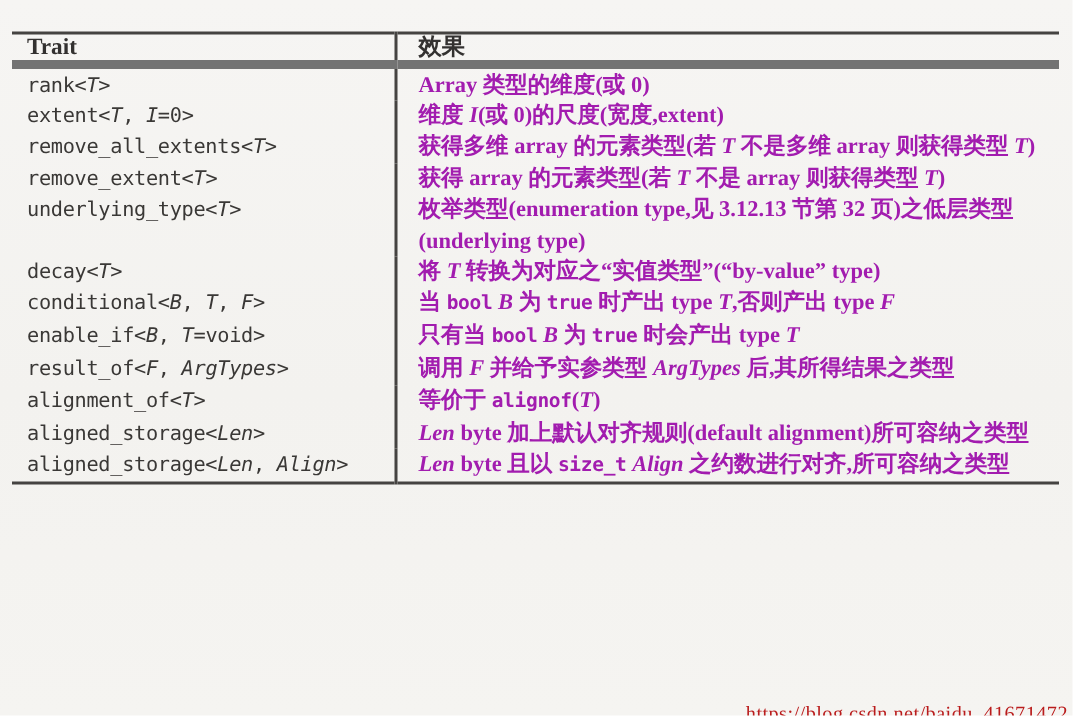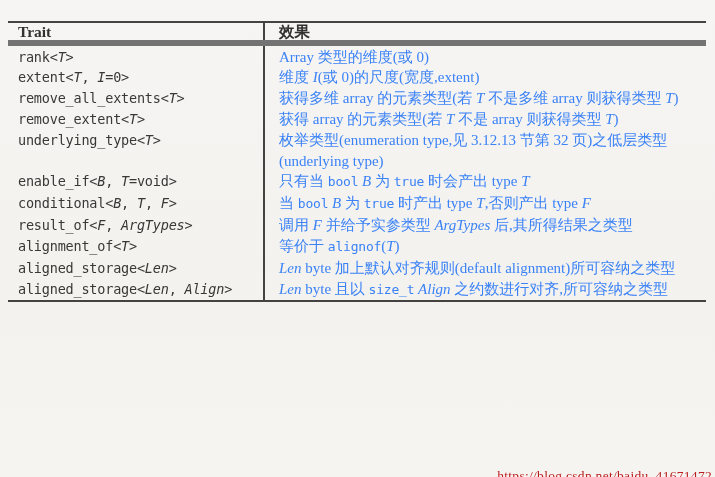--- a/index.html
+++ b/index.html
@@ -26,21 +26,21 @@
   td.trait{
     width:245px;
     font-family:"DejaVu Sans Mono","Liberation Mono",monospace;
     font-size:13.5px;letter-spacing:-0.2px;
     padding:0.5px 0 0 10px;line-height:20.4px;
     white-space:nowrap;color:#3a3836;
   }
   th.effect-h{padding-left:14px;}
   td.effect{
     font-size:15px;line-height:20.4px;
-    padding:0.5px 6px 0 14px;color:#3b82f6;
+    padding:0.5px 6px 0 14px;color:#a21caf;font-weight:bold;
   }
   td.effect .kw{
     font-family:"DejaVu Sans Mono","Liberation Mono",monospace;
     font-size:13px;letter-spacing:-0.2px;
   }
   em.var{font-style:italic;}
   td.effect em.var{font-family:"Liberation Serif","DejaVu Serif",serif;}
   .watermark{
     position:absolute;top:468px;right:3px;z-index:2;
     font-family:Liberation Serif, serif;
@@ -74,26 +74,30 @@
         </tr>
         <tr>
           <td class="trait">remove_extent&lt;<em class="var">T</em>&gt;</td>
           <td class="effect">获得 array 的元素类型(若 <em class="var">T</em> 不是 array 则获得类型 <em class="var">T</em>)</td>
         </tr>
         <tr>
           <td class="trait">underlying_type&lt;<em class="var">T</em>&gt;</td>
           <td class="effect">枚举类型(enumeration type,见 3.12.13 节第 32 页)之低层类型(underlying type)</td>
         </tr>
         <tr>
-          <td class="trait">enable_if&lt;<em class="var">B</em>, <em class="var">T</em>=void&gt;</td>
-          <td class="effect">只有当 <span class="kw">bool</span> <em class="var">B</em> 为 <span class="kw">true</span> 时会产出 type <em class="var">T</em></td>
+          <td class="trait">decay&lt;<em class="var">T</em>&gt;</td>
+          <td class="effect">将 <em class="var">T</em> 转换为对应之“实值类型”(“by-value” type)</td>
         </tr>
         <tr>
           <td class="trait">conditional&lt;<em class="var">B</em>, <em class="var">T</em>, <em class="var">F</em>&gt;</td>
           <td class="effect">当 <span class="kw">bool</span> <em class="var">B</em> 为 <span class="kw">true</span> 时产出 type <em class="var">T</em>,否则产出 type <em class="var">F</em></td>
+        </tr>
+        <tr>
+          <td class="trait">enable_if&lt;<em class="var">B</em>, <em class="var">T</em>=void&gt;</td>
+          <td class="effect">只有当 <span class="kw">bool</span> <em class="var">B</em> 为 <span class="kw">true</span> 时会产出 type <em class="var">T</em></td>
         </tr>
         <tr>
           <td class="trait">result_of&lt;<em class="var">F</em>, <em class="var">ArgTypes</em>&gt;</td>
           <td class="effect">调用 <em class="var">F</em> 并给予实参类型 <em class="var">ArgTypes</em> 后,其所得结果之类型</td>
         </tr>
         <tr>
           <td class="trait">alignment_of&lt;<em class="var">T</em>&gt;</td>
           <td class="effect">等价于 <span class="kw">alignof</span>(<em class="var">T</em>)</td>
         </tr>
         <tr>

